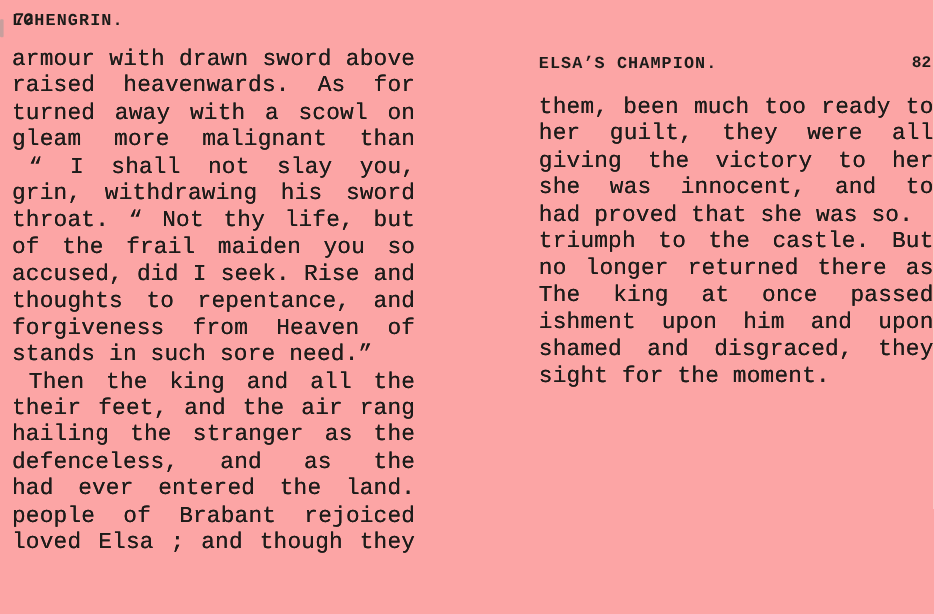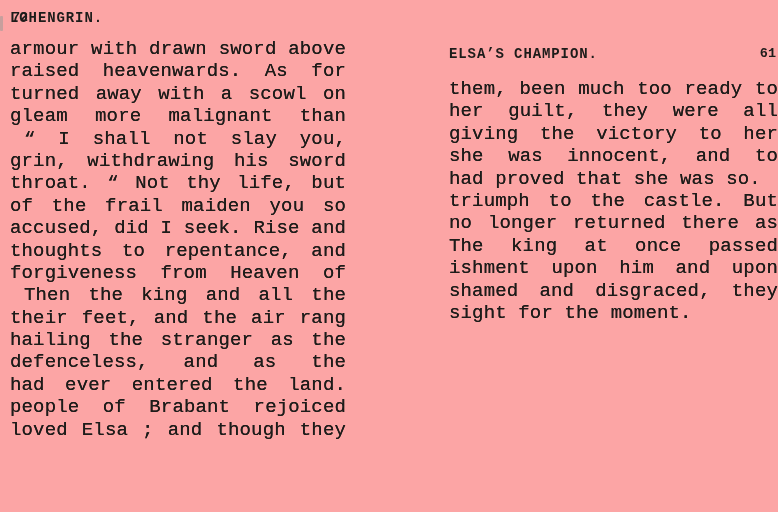--- a/index.html
+++ b/index.html
@@ -63,37 +63,38 @@
           <div class="line ragged">gleam more malignant than ever in her eyes.</div>
         </div>
         <div>
           <div class="line indent">“ I shall not slay you, count,” said Lohen-</div>
           <div class="line">grin, withdrawing his sword from his enemy’s</div>
           <div class="line">throat.  “ Not thy life, but the deliverance</div>
           <div class="line">of the frail maiden you so falsely and foully</div>
           <div class="line">accused, did I seek.  Rise and turn your</div>
           <div class="line">thoughts to repentance, and to seeking that</div>
           <div class="line">forgiveness from Heaven of which your soul</div>
+          <div class="line ragged">stands in such sore need.”</div>
         </div>
         <div>
           <div class="line indent">Then the king and all the nobles rose to</div>
           <div class="line">their feet, and the air rang with loud cries,</div>
           <div class="line">hailing the stranger as the rescuer of the</div>
           <div class="line">defenceless, and as the bravest knight who</div>
           <div class="line">had ever entered the land.  And all the</div>
           <div class="line">people of Brabant rejoiced greatly, for they</div>
           <div class="line">loved Elsa ; and though they had, many of</div>
         </div>
       </div>
   </section>
 
   <section class="page right">
     <header>
       <span class="running-title">ELSA’S CHAMPION.</span>
-      <span class="pageno">61</span>
+      <span class="pageno">82</span>
     </header>
     <div class="pagebody" id="right-body">
         <div>
           <div class="line">them, been much too ready to believe in</div>
           <div class="line">her guilt, they were all glad to know that</div>
           <div class="line">giving the victory to her champion, God</div>
           <div class="line">she was innocent, and to admit that, by</div>
           <div class="line ragged">had proved that she was so.</div>
         </div>
         <div>

